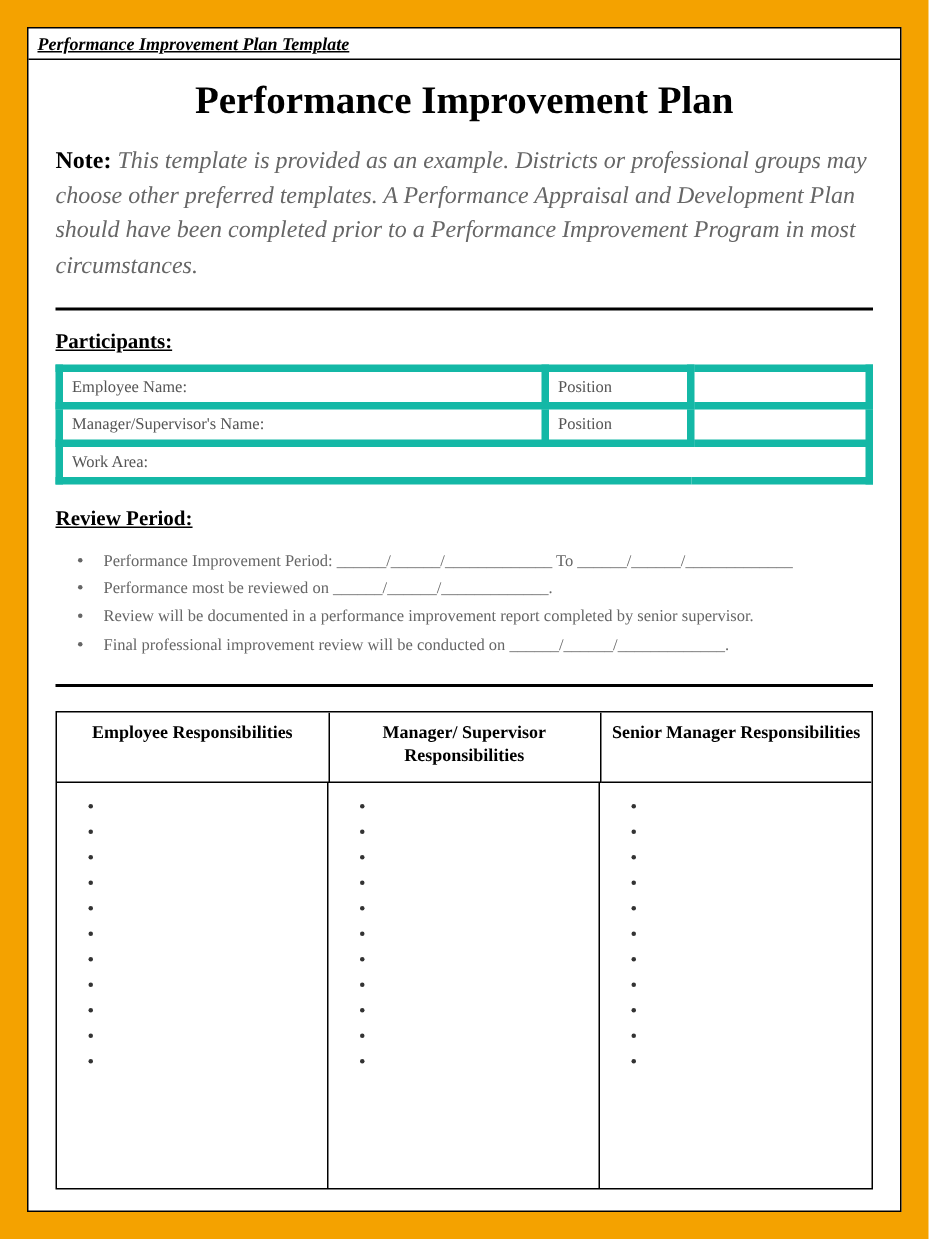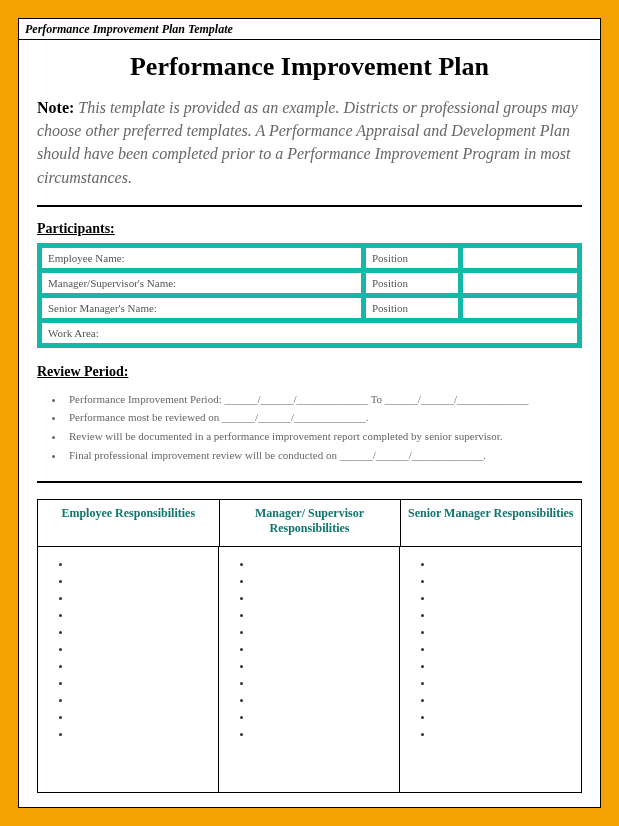--- a/index.html
+++ b/index.html
@@ -21,20 +21,21 @@
     background: #fff;
     border: 1px solid #000;
     box-sizing: border-box;
     display: flex;
     flex-direction: column;
   }
   .header-label {
     font-size: 12px;
     font-weight: bold;
     font-style: italic;
+    text-decoration: underline;
     padding: 3px 6px 2px 6px;
     color: #000;
     border-bottom: 1px solid #000;
   }
   .content {
     padding: 4px 18px 14px 18px;
     flex: 1;
     display: flex;
     flex-direction: column;
     overflow: hidden;
@@ -107,21 +108,21 @@
     table-layout: fixed;
   }
   table.resp th {
     border-bottom: 1px solid #000;
     border-right: 1px solid #000;
     font-weight: bold;
     font-size: 12px;
     padding: 6px 6px;
     text-align: center;
     vertical-align: top;
-    color: #0f766e;
+    color: #000000;
     height: 34px;
   }
   table.resp th:last-child { border-right: none; }
   .resp-body {
     flex: 1;
     display: flex;
   }
   .resp-col {
     width: 33.333%;
     border-right: 1px solid #000;
@@ -161,25 +162,20 @@
 
     <table class="participants">
       <tbody>
           <tr>
         <td class="lbl">Employee Name:</td>
         <td class="pos">Position</td>
         <td class="blank"></td>
       </tr>
       <tr>
         <td class="lbl">Manager/Supervisor's Name:</td>
-        <td class="pos">Position</td>
-        <td class="blank"></td>
-      </tr>
-      <tr>
-        <td class="lbl">Senior Manager's Name:</td>
         <td class="pos">Position</td>
         <td class="blank"></td>
       </tr>
       <tr>
         <td class="lbl" colspan="3">Work Area:</td>
       </tr>
     </tbody>
       </table>
 
     <div class="section-label">Review Period:</div>

